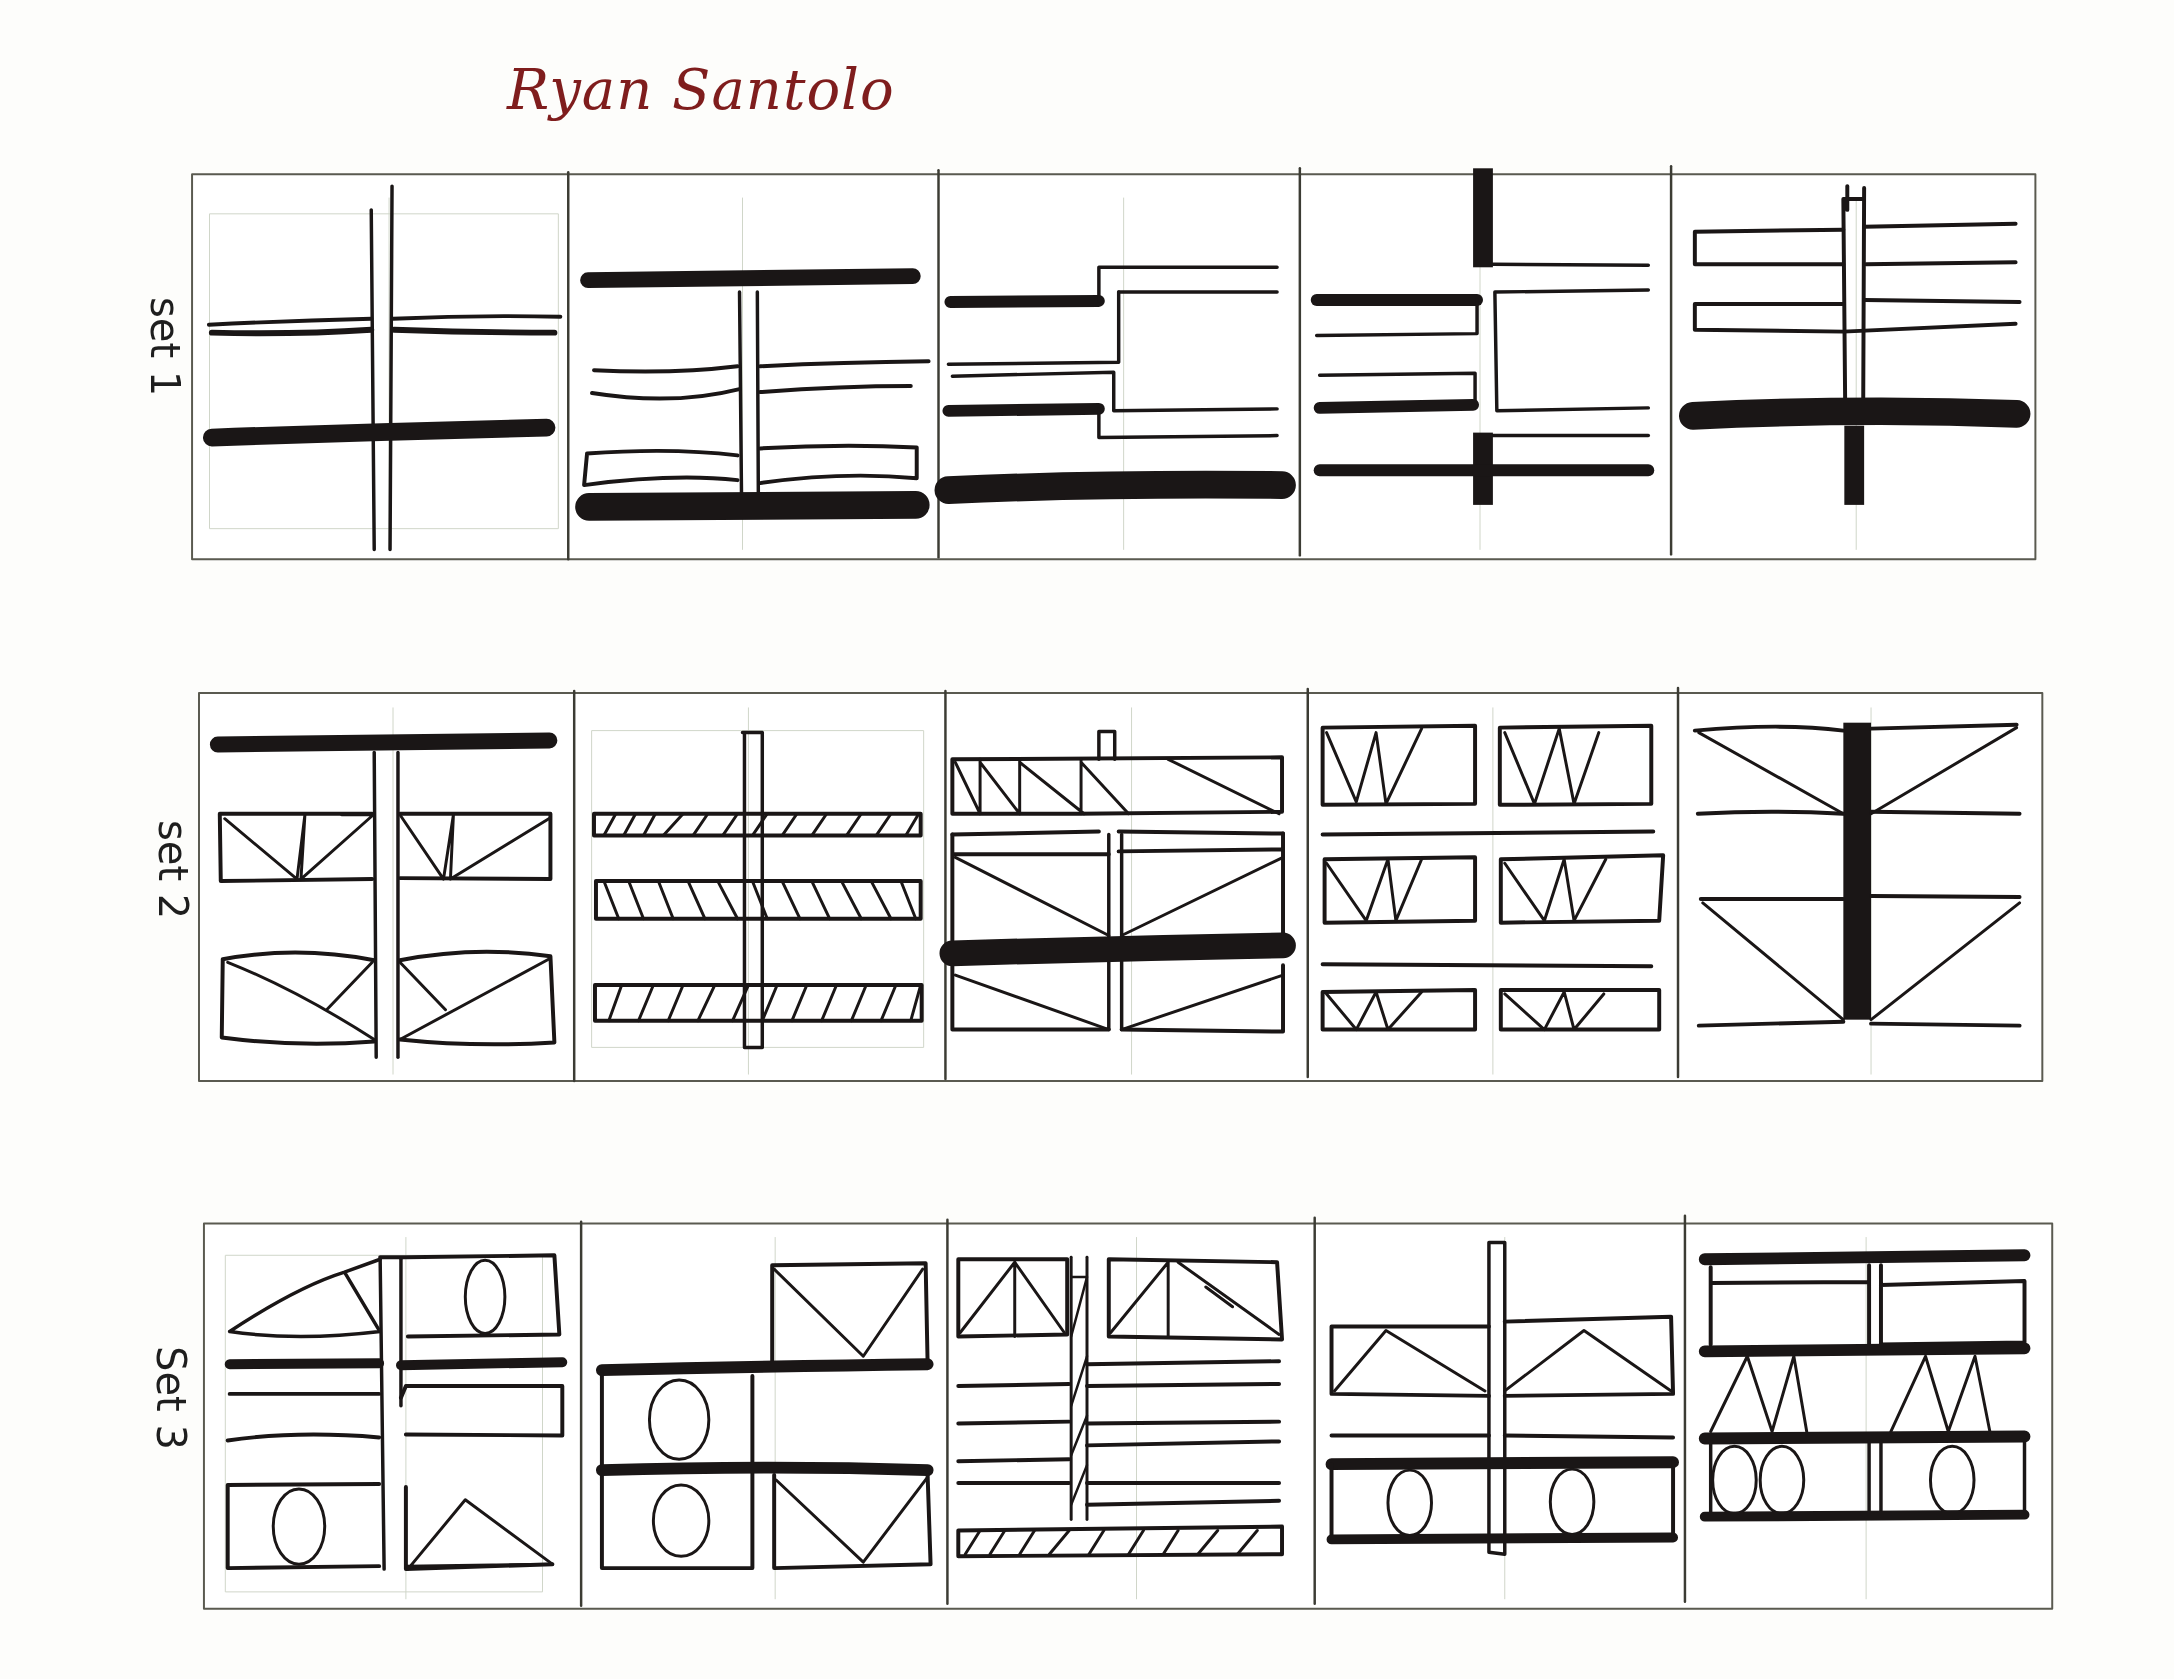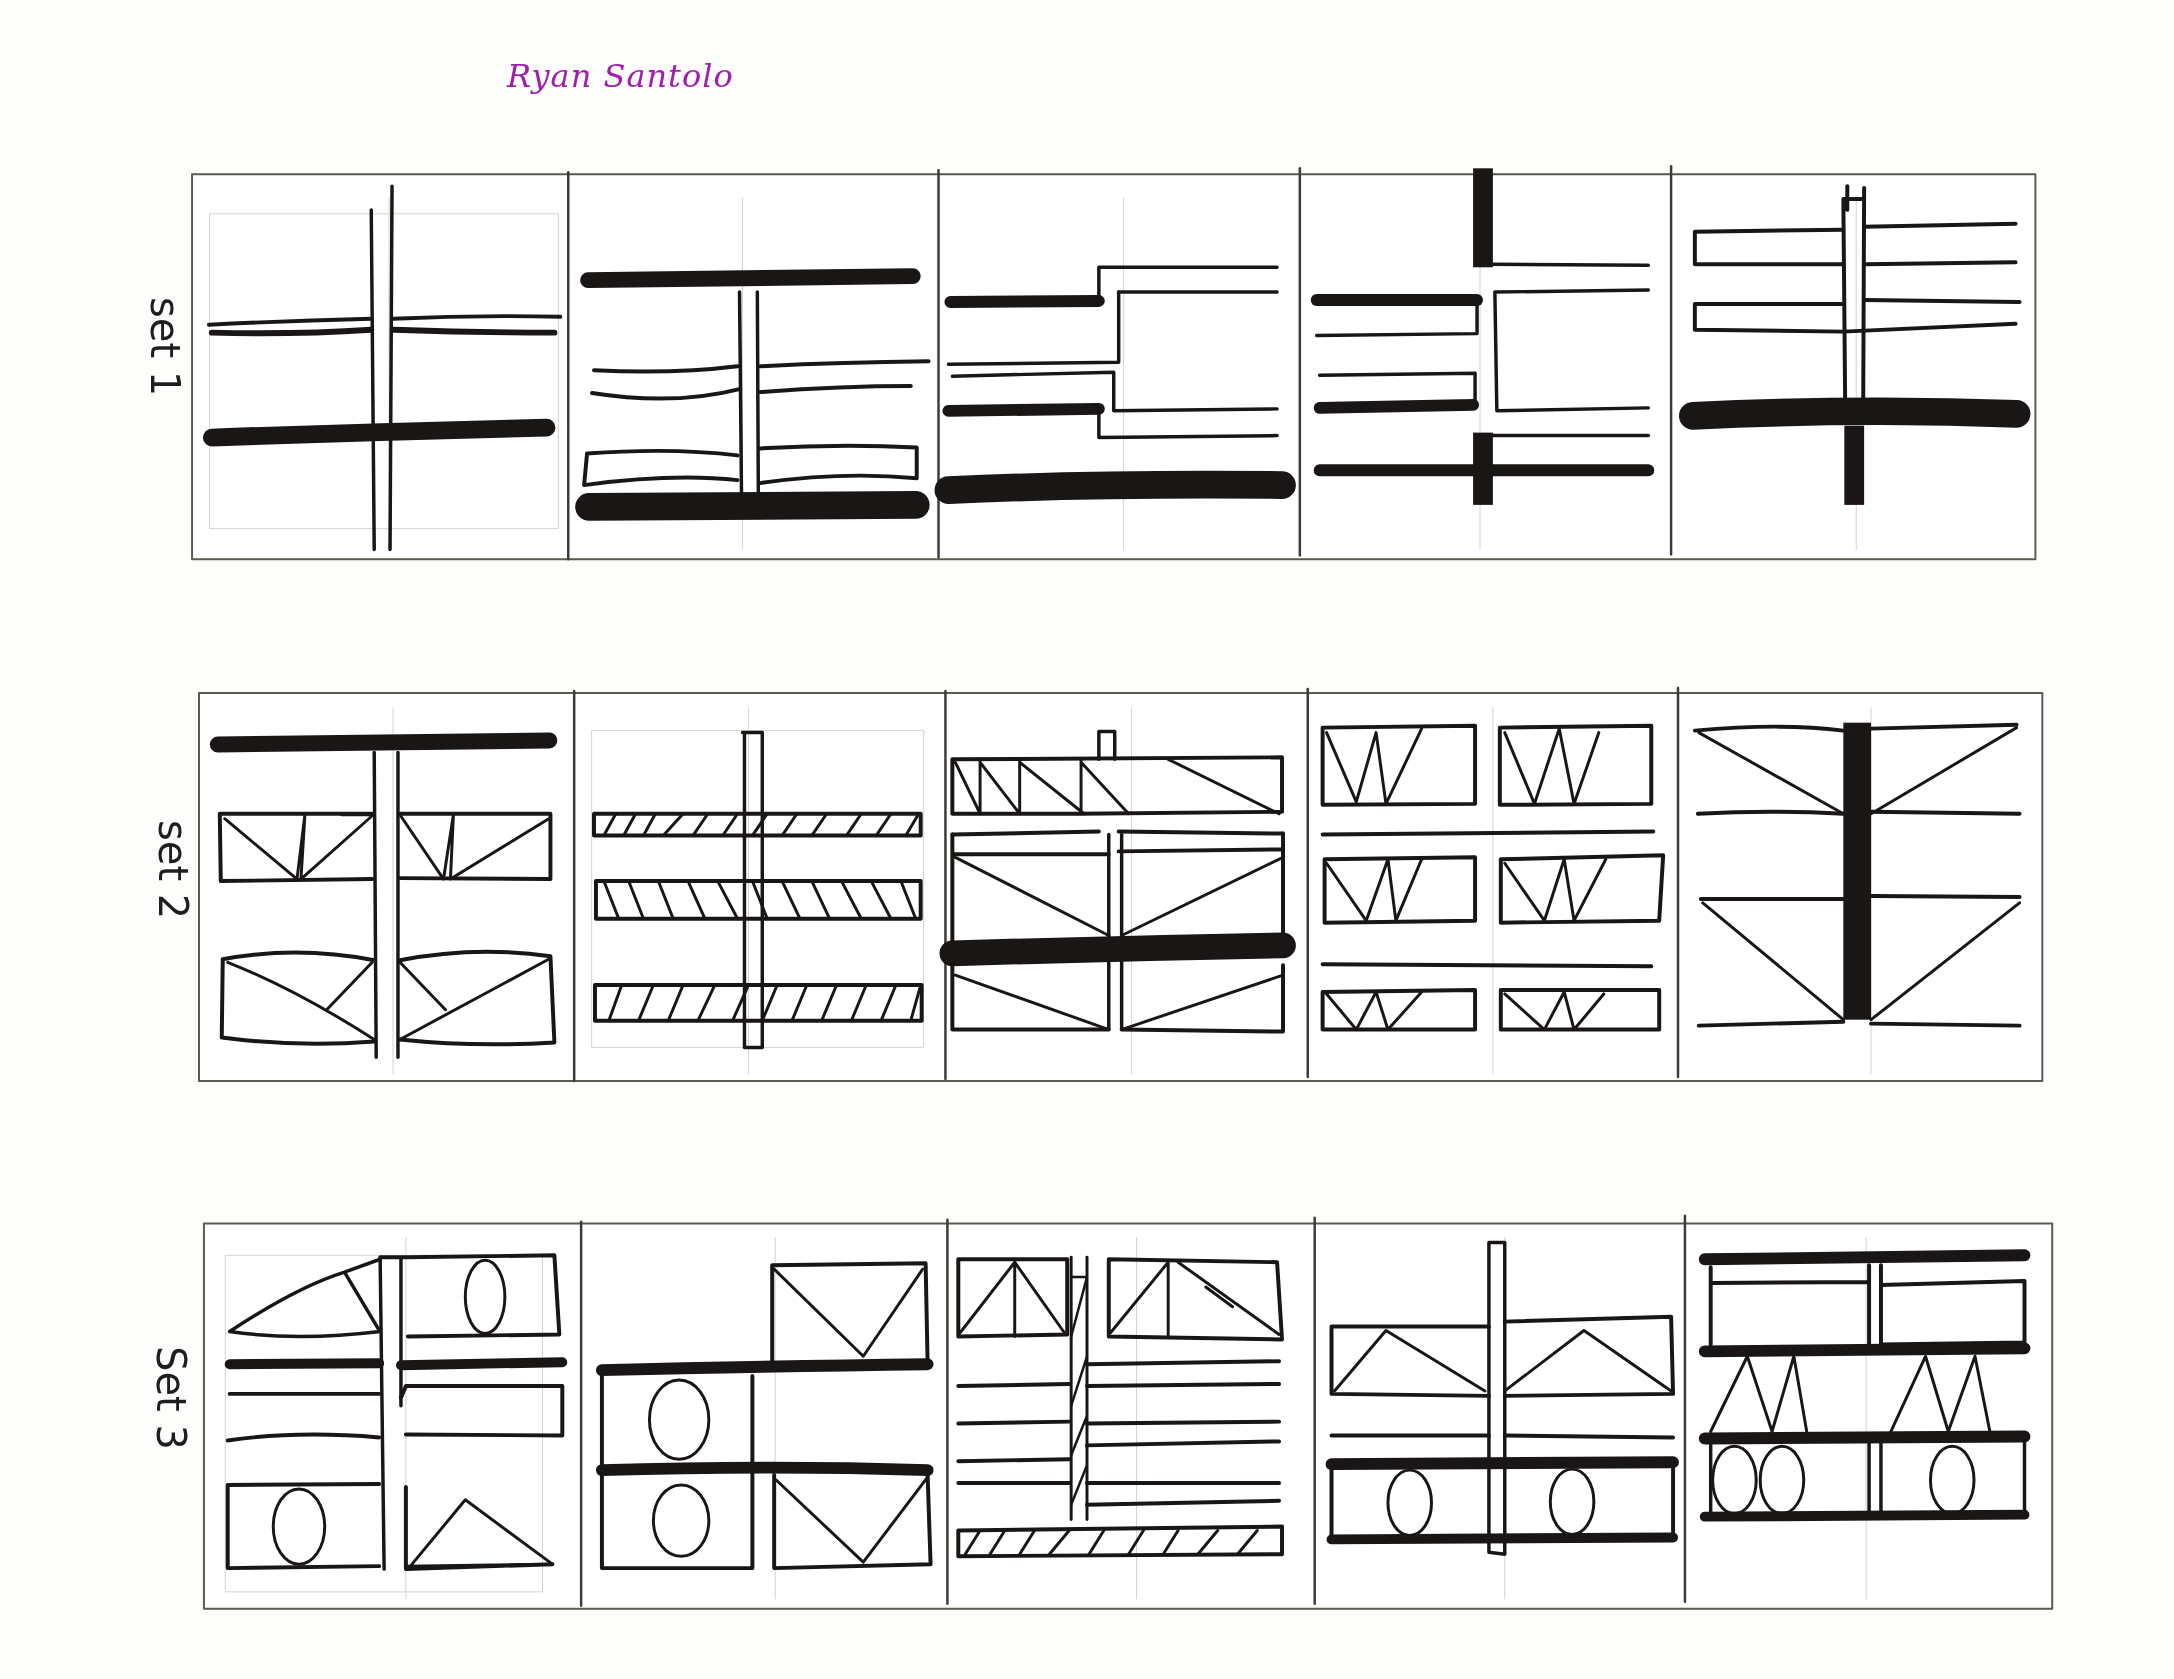--- a/index.html
+++ b/index.html
@@ -1,18 +1,18 @@
 <!DOCTYPE html>
 <html><head>
 <meta charset="utf-8">
 <style>
   html,body{margin:0;padding:0;background:#fdfdfb;}
   body{width:2174px;height:1679px;position:relative;overflow:hidden;font-family:"DejaVu Sans",sans-serif;}
   #sheet{position:absolute;left:0;top:0;}
-  .author{position:absolute;left:507px;top:57px;font-family:"DejaVu Serif",serif;font-style:italic;font-size:32px;color:#a21caf;letter-spacing:1px;}
+  .author{position:absolute;left:507px;top:57px;font-family:"DejaVu Serif",serif;font-style:italic;font-size:56px;color:#7f1d1d;letter-spacing:1px;}
   .setlabel{position:absolute;font-family:"DejaVu Sans",sans-serif;font-size:40px;color:#1e1e1e;transform:rotate(90deg);transform-origin:left top;white-space:nowrap;}
 </style>
 </head>
 <body>
 
 <svg id="sheet" width="2174" height="1679" viewBox="0 0 2196 1696" xmlns="http://www.w3.org/2000/svg">
   <defs>
     <pattern id="ruled" x="0" y="0" width="10" height="30" patternUnits="userSpaceOnUse">
       <line x1="0" y1="29.5" x2="10" y2="29.5" stroke="#e2e6dc" stroke-width="1"></line>
     </pattern>

